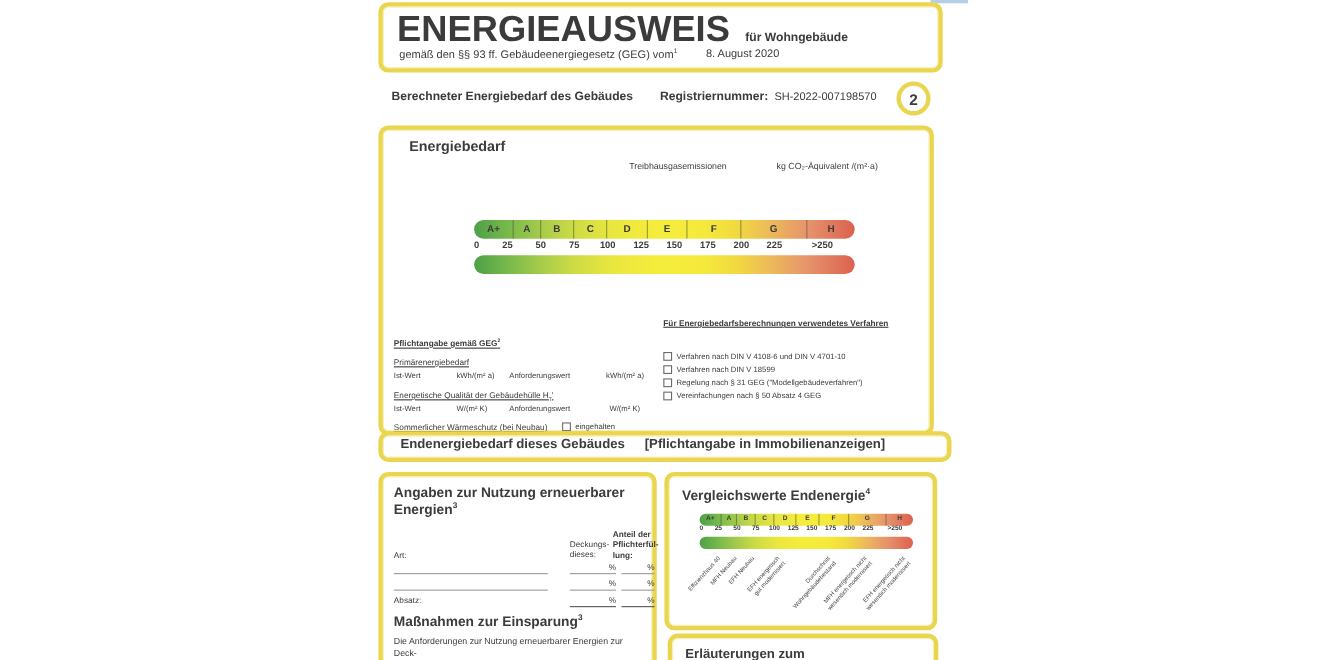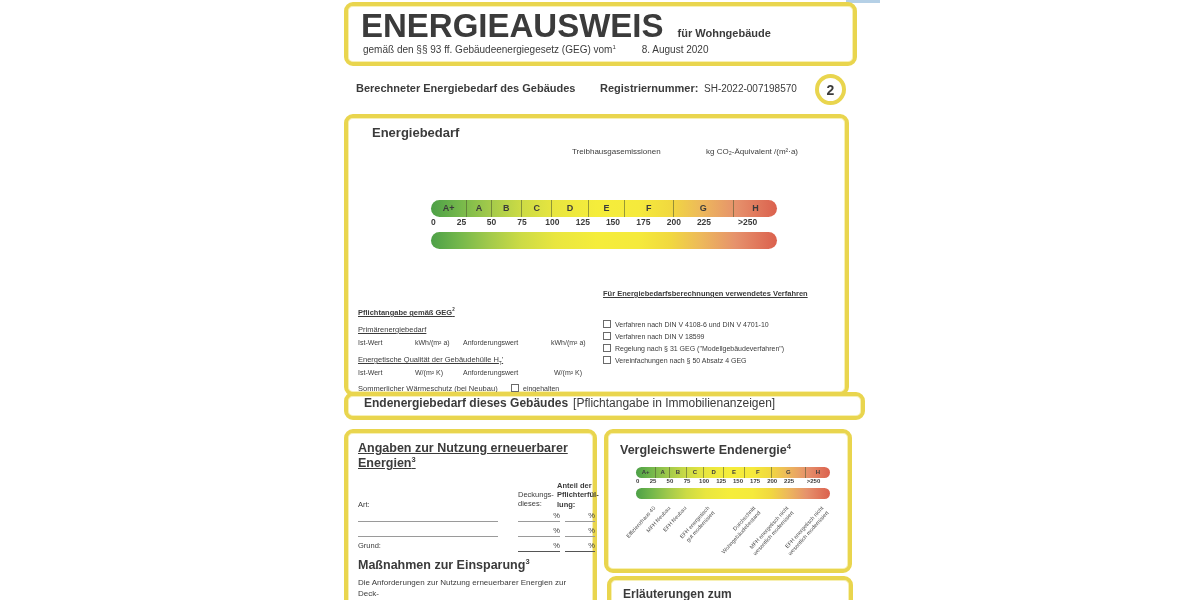--- a/index.html
+++ b/index.html
@@ -144,25 +144,25 @@
       </div>
       <div class="checkrow">
         <span class="cbox"></span>
         <span>Vereinfachungen nach § 50 Absatz 4 GEG</span>
       </div>
     </div>
   </div>
 
   <div class="ybox" style="left:344px;top:392px;width:497px;height:20px;display:flex;align-items:flex-start;padding-left:16px;box-sizing:content-box;">
     <span class="bold" style="font-size:12px;">Endenergiebedarf dieses Gebäudes</span>
-    <span style="font-size:12px;margin-left:5px;">[Pflichtangabe in Immobilienanzeigen]</span>
+    <span style="font-size:12px;margin-left:18px;font-weight:bold;">[Pflichtangabe in Immobilienanzeigen]</span>
   </div>
 
   <div class="ybox" style="left:344px;top:429px;width:245px;height:230px;">
-    <div class="abs bold" style="left:10px;top:8px;font-size:12.5px;text-decoration:underline;"><span>Angaben zur Nutzung erneuerbarer Energien</span><sup>3</sup></div>
+    <div class="abs bold" style="left:10px;top:8px;font-size:12.5px;"><span>Angaben zur Nutzung erneuerbarer Energien</span><sup>3</sup></div>
 
     <div class="abs t75 preline" style="left:10px;top:67px;">Art:</div>
     <div class="abs t75 preline" style="left:170px;top:57px;line-height:1.25;">Deckungs-
 dieses:</div>
     <div class="abs t75 preline" style="left:209px;top:48px;line-height:1.25;font-weight:bold;">Anteil der
 Pflichterfül-
 lung:</div>
 
     <div class="abs" style="left:10px;top:78px;width:227px;height:11px;">
       <span class="abs nline" style="left:0;width:140px;height:10px;"></span>
@@ -170,21 +170,21 @@
       <span class="abs nline t75" style="left:207px;width:30px;height:10px;text-align:right;">%</span>
     </div>
 
     <div class="abs" style="left:10px;top:93px;width:227px;height:11px;">
       <span class="abs nline" style="left:0;width:140px;height:10px;"></span>
       <span class="abs nline t75" style="left:160px;width:42px;height:10px;text-align:right;">%</span>
       <span class="abs nline t75" style="left:207px;width:30px;height:10px;text-align:right;">%</span>
     </div>
 
     <div class="abs" style="left:10px;top:108px;width:227px;height:11px;">
-      <span class="abs t75" style="left:0;">Grund:</span>
+      <span class="abs t75" style="left:0;">Absatz:</span>
       <span class="abs nline-dark t75" style="left:160px;width:42px;height:10px;text-align:right;">%</span>
       <span class="abs nline-dark t75" style="left:207px;width:30px;height:10px;text-align:right;">%</span>
     </div>
 
     <div class="abs bold" style="left:10px;top:124px;font-size:12.5px;"><span>Maßnahmen zur Einsparung</span><sup>3</sup></div>
     <div class="abs t8 preline" style="left:10px;top:145px;width:228px;line-height:1.35;">Die Anforderungen zur Nutzung erneuerbarer Energien zur Deck-
 ung des Wärme- und Kälteenergiebedarfs werden durch eine Maß-
 nahme nach § 45 GEG oder als Kombination gemäß § 34 Absatz 2</div>
   </div>
 

